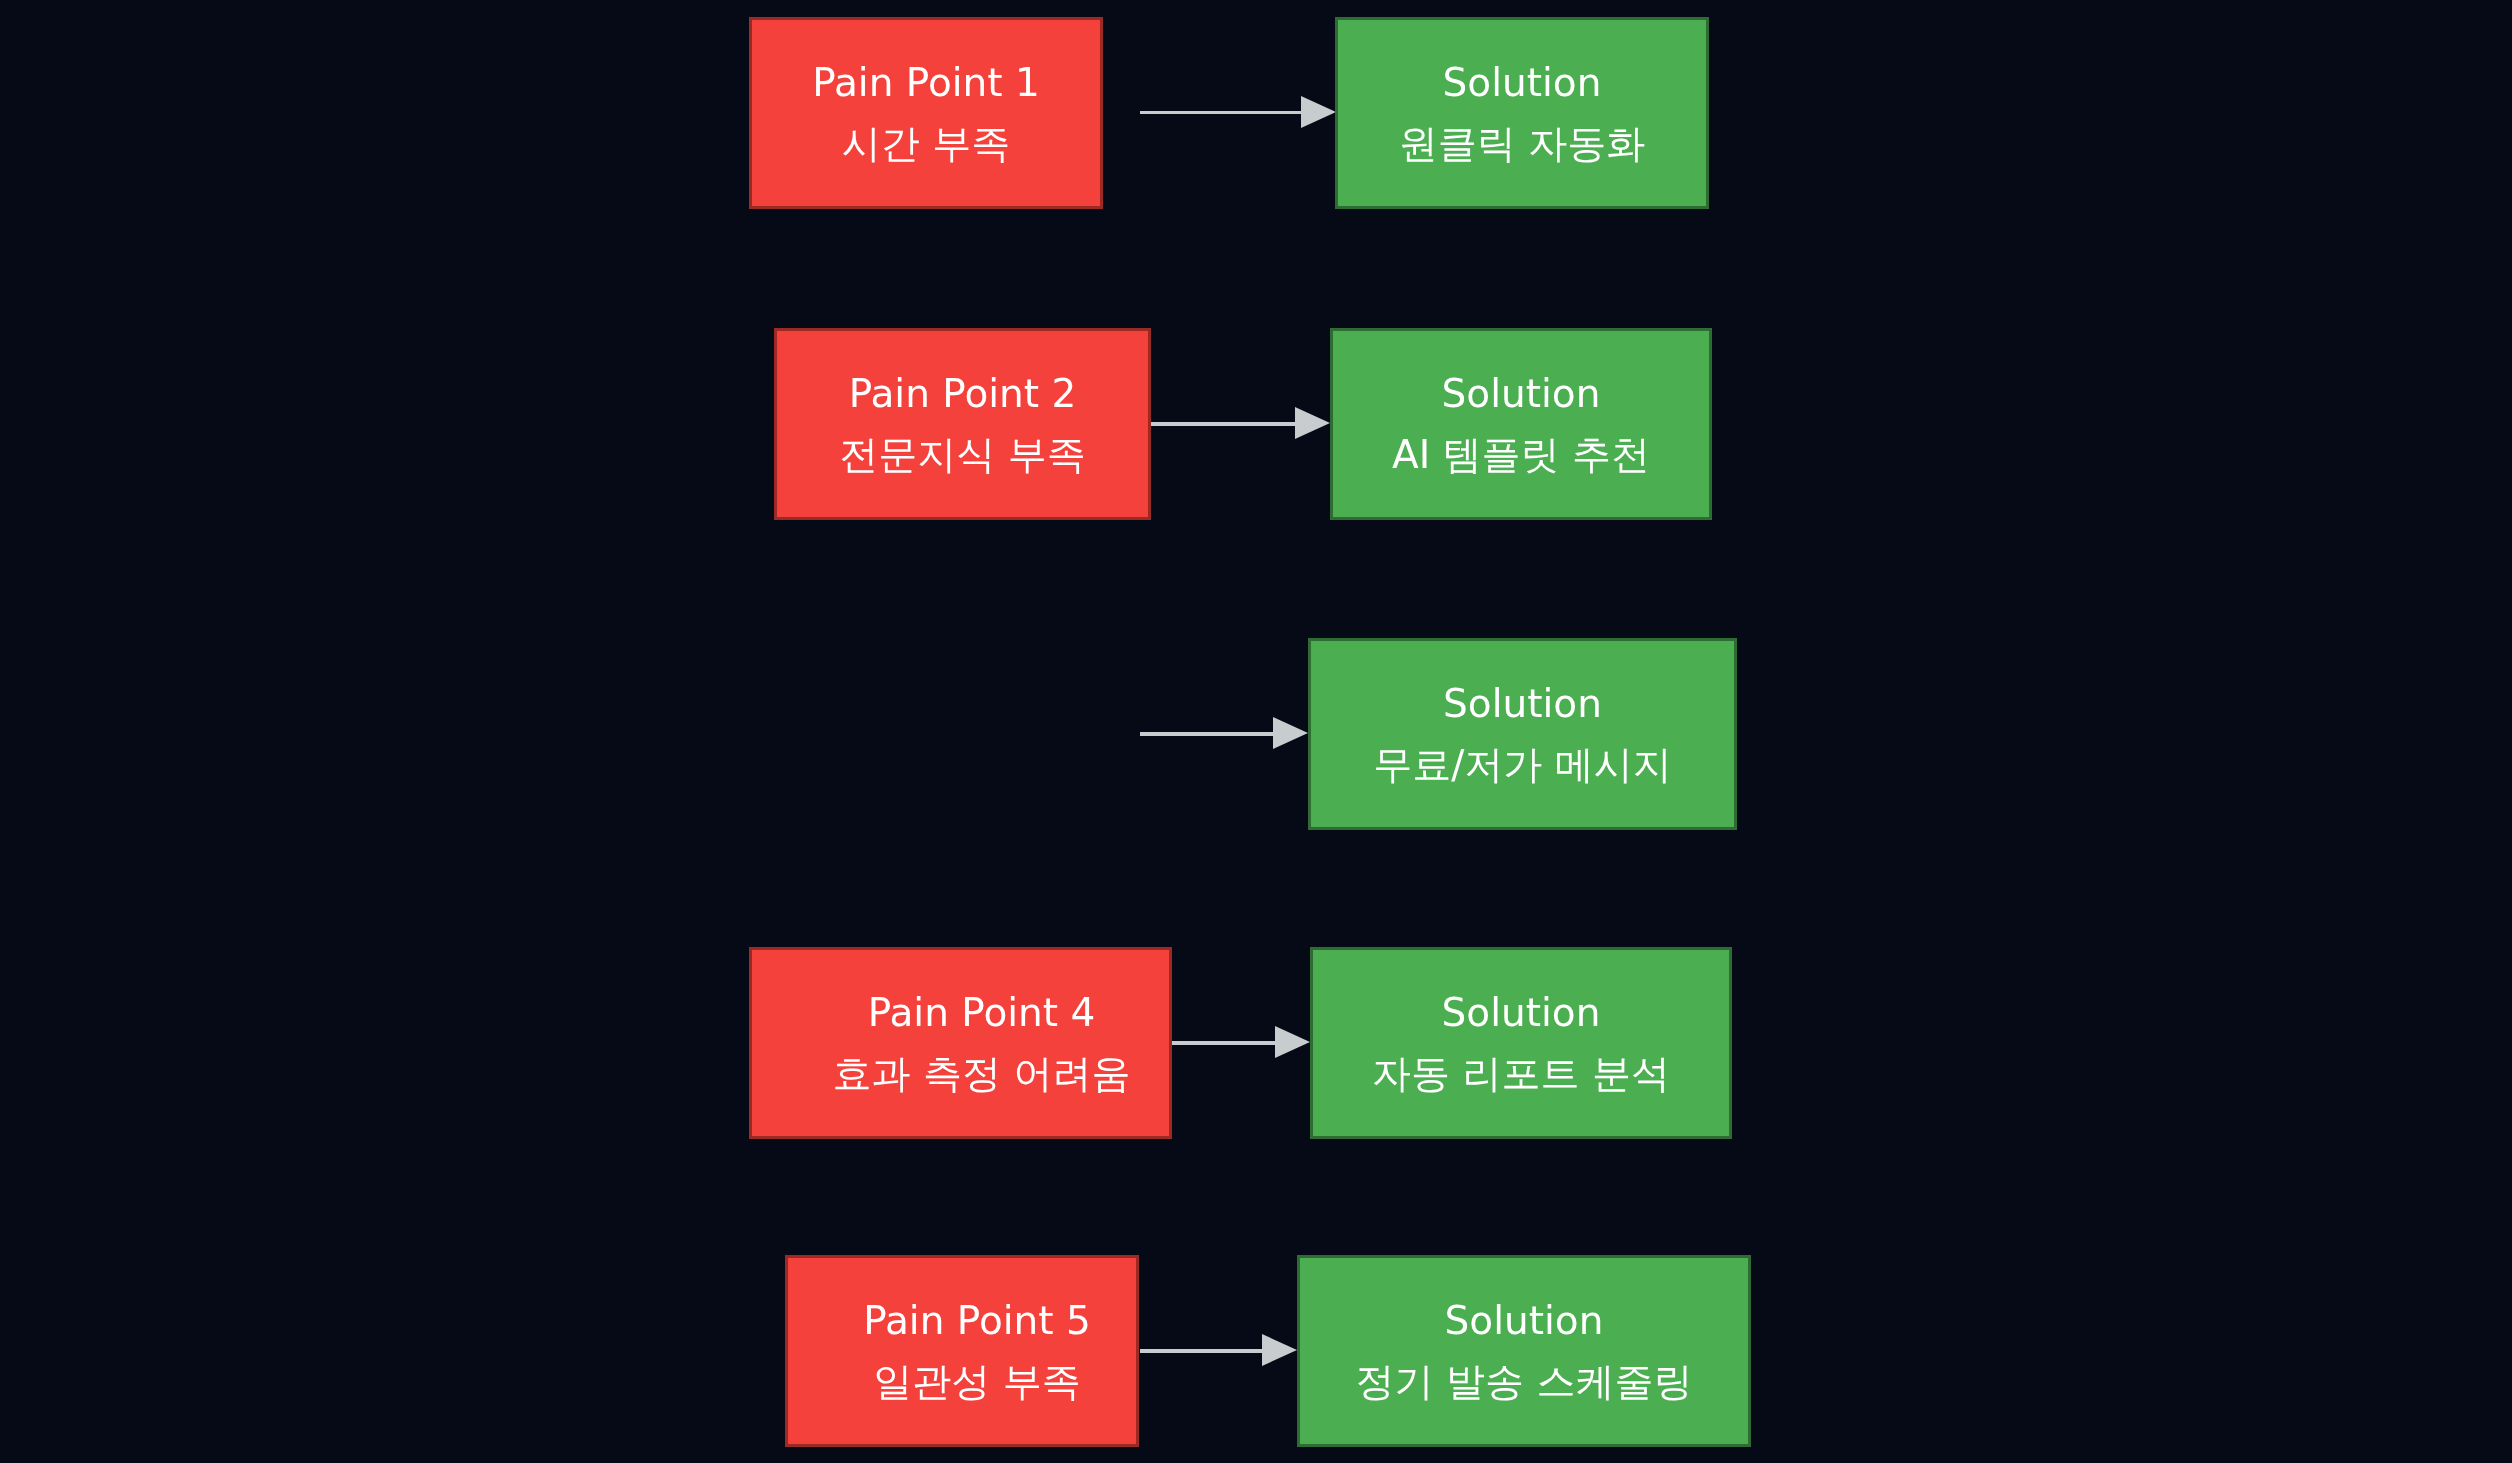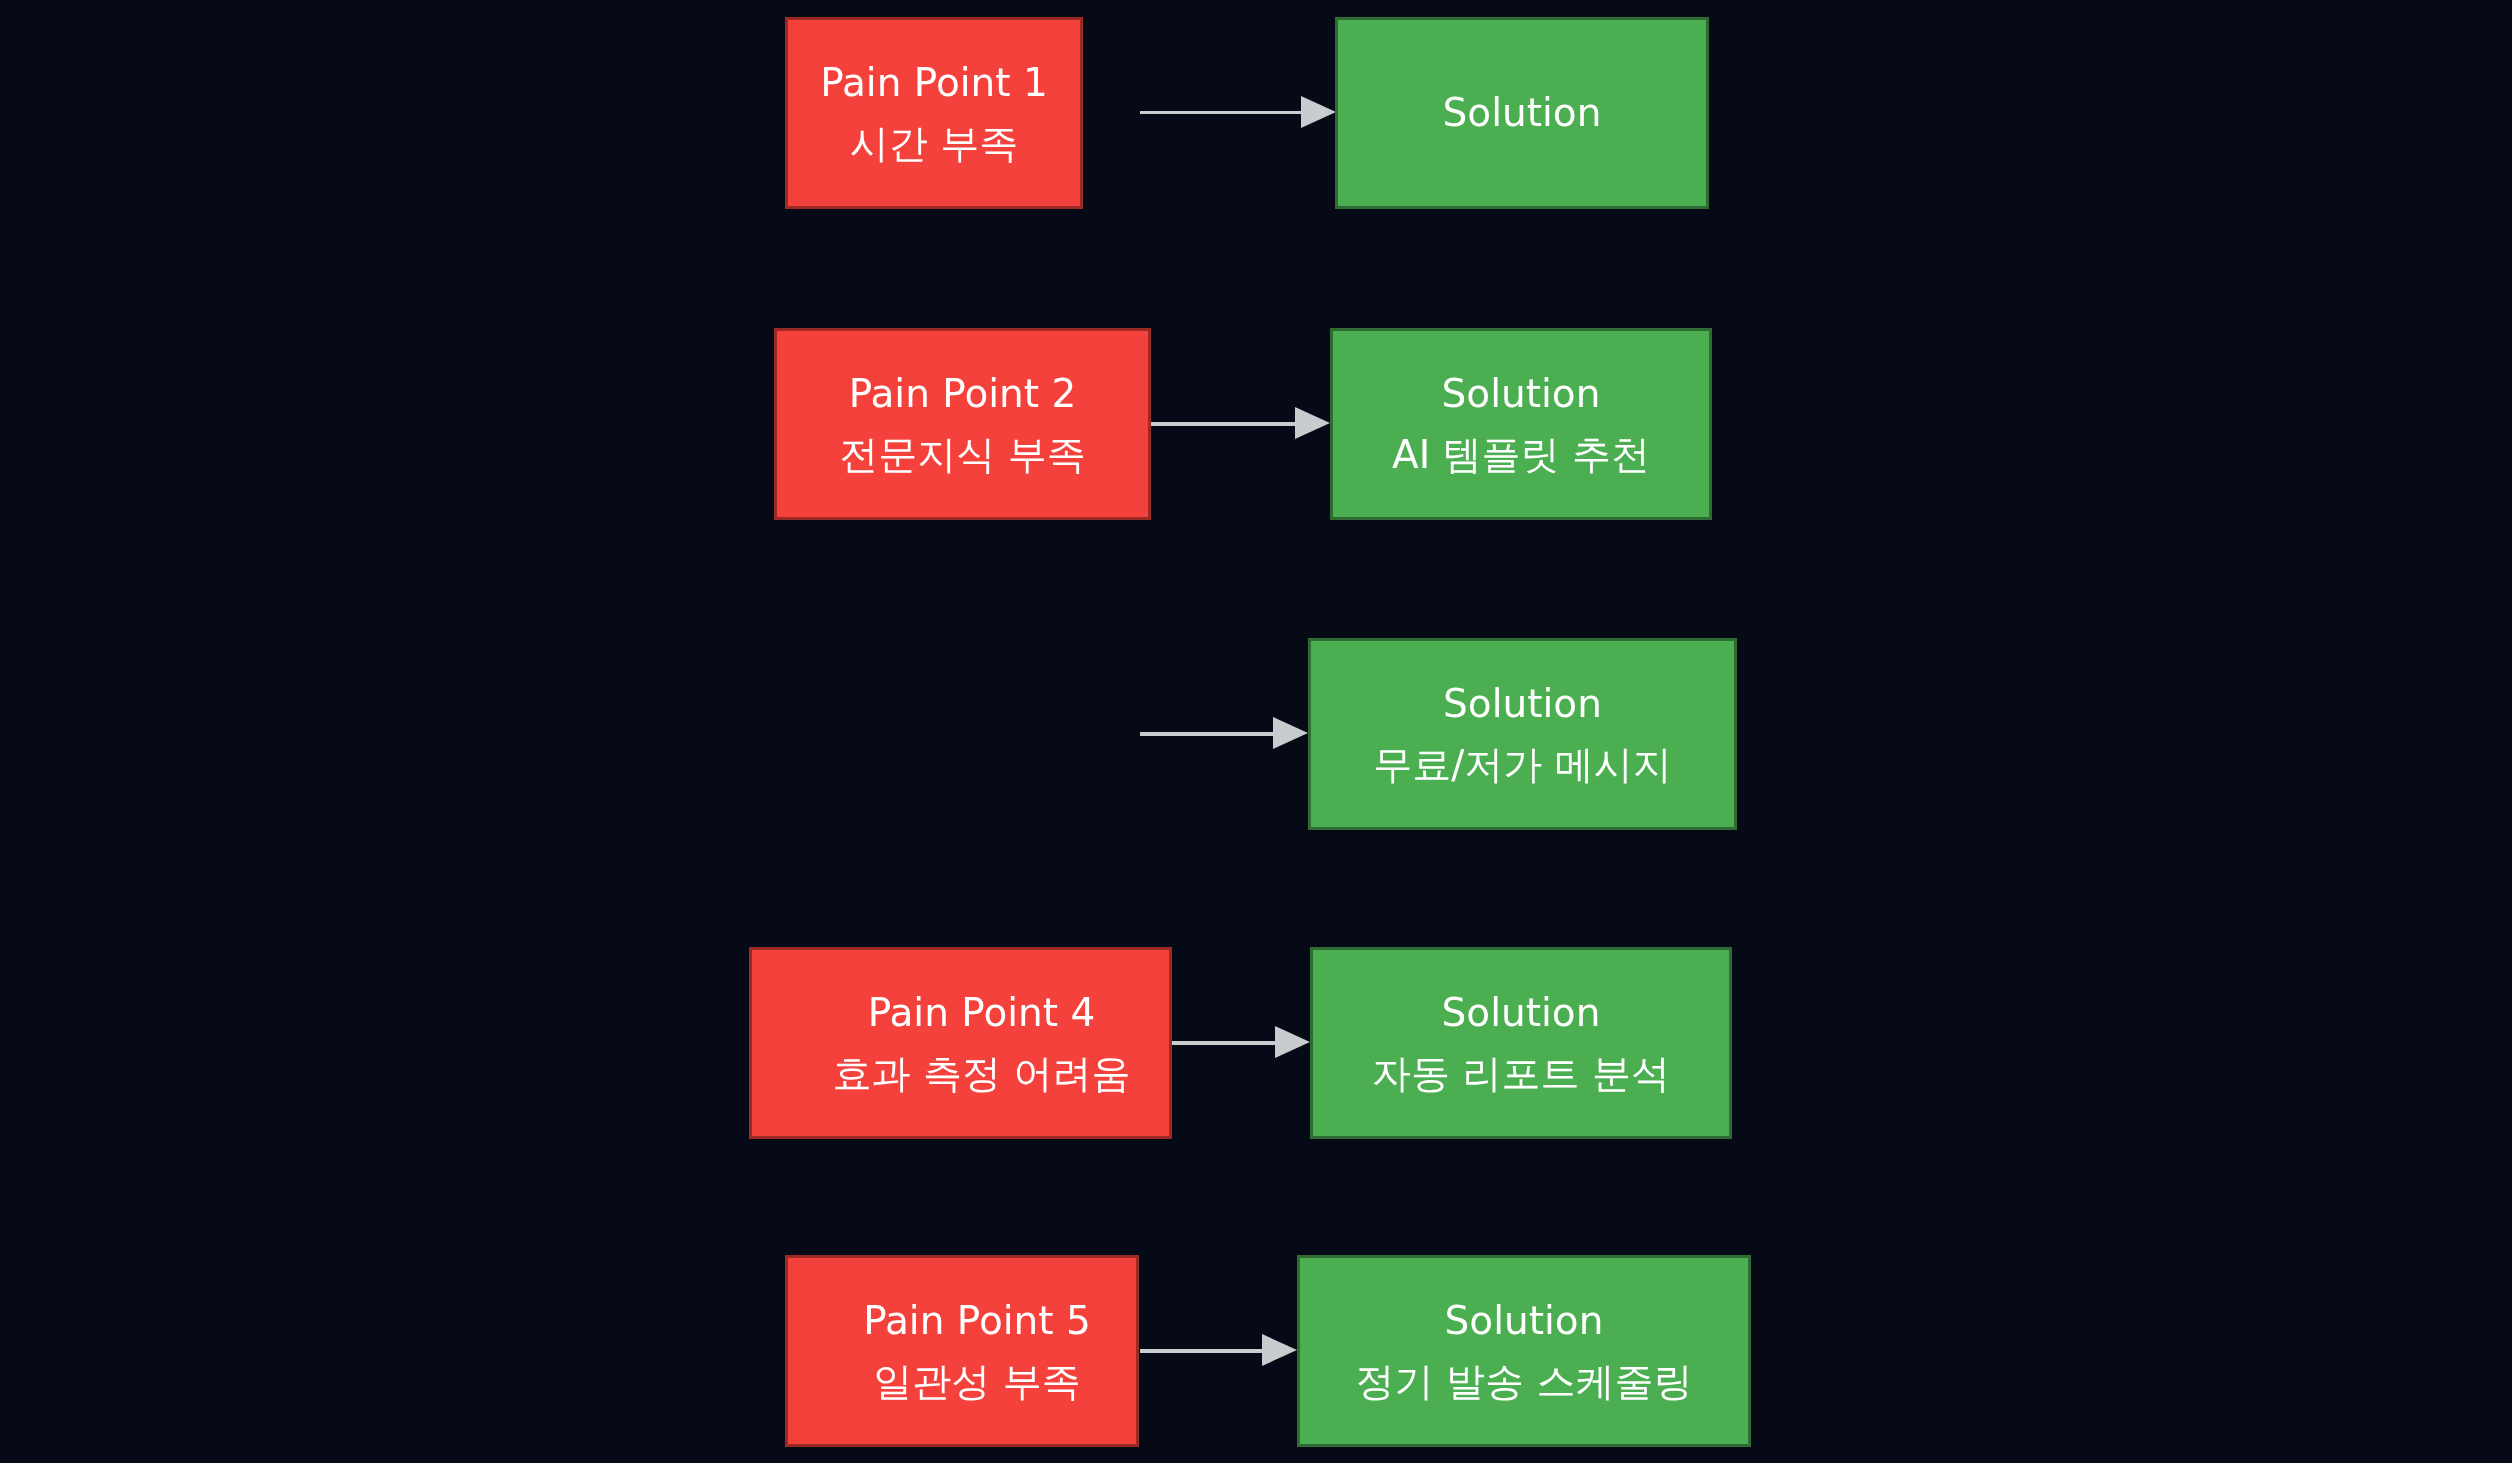--- a/index.html
+++ b/index.html
@@ -74,30 +74,31 @@
     border-bottom: 16.6px solid transparent;
     border-left: 35px solid var(--arrow, #C9CCCE);
   }
 </style>
 </head>
 <body>
 
 <div class="canvas">
 
   <div class="pair-row" style="top:16.6px;">
-    <div class="node pain" style="left:785px; width:298px;">
+    <div class="node pain" style="left:749px; width:354px;">
       <div class="line1">Pain Point 1</div>
       <div class="line2">시간 부족</div>
     </div>
     <div class="arrow" style="left:1140px; width:196px;">
       <div class="shaft"></div>
       <div class="head"></div>
     </div>
     <div class="node solution" style="left:1335px; width:374px;">
       <div class="line1">Solution</div>
+      <div class="line2">원클릭 자동화</div>
     </div>
   </div>
 
   <div class="pair-row" style="top:328px;">
     <div class="node pain" style="left:774px; width:377px;">
       <div class="line1">Pain Point 2</div>
       <div class="line2">전문지식 부족</div>
     </div>
     <div class="arrow" style="left:1151px; width:179px;">
       <div class="shaft"></div>

